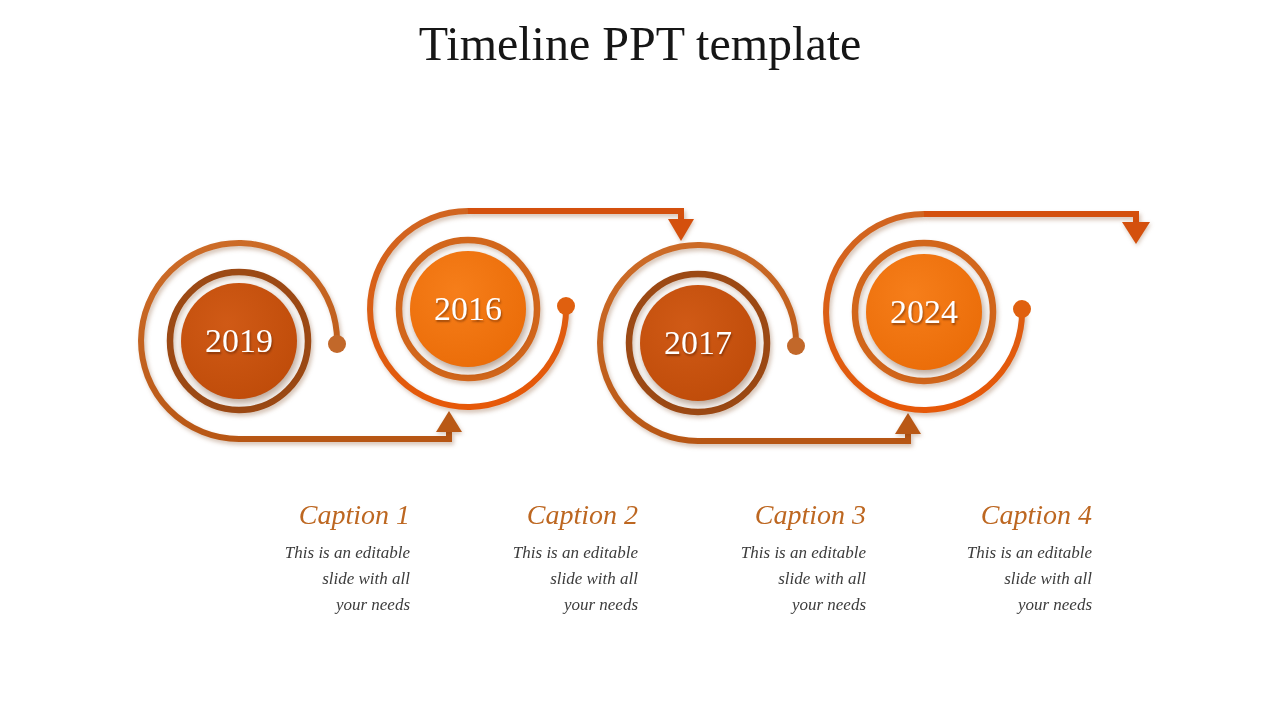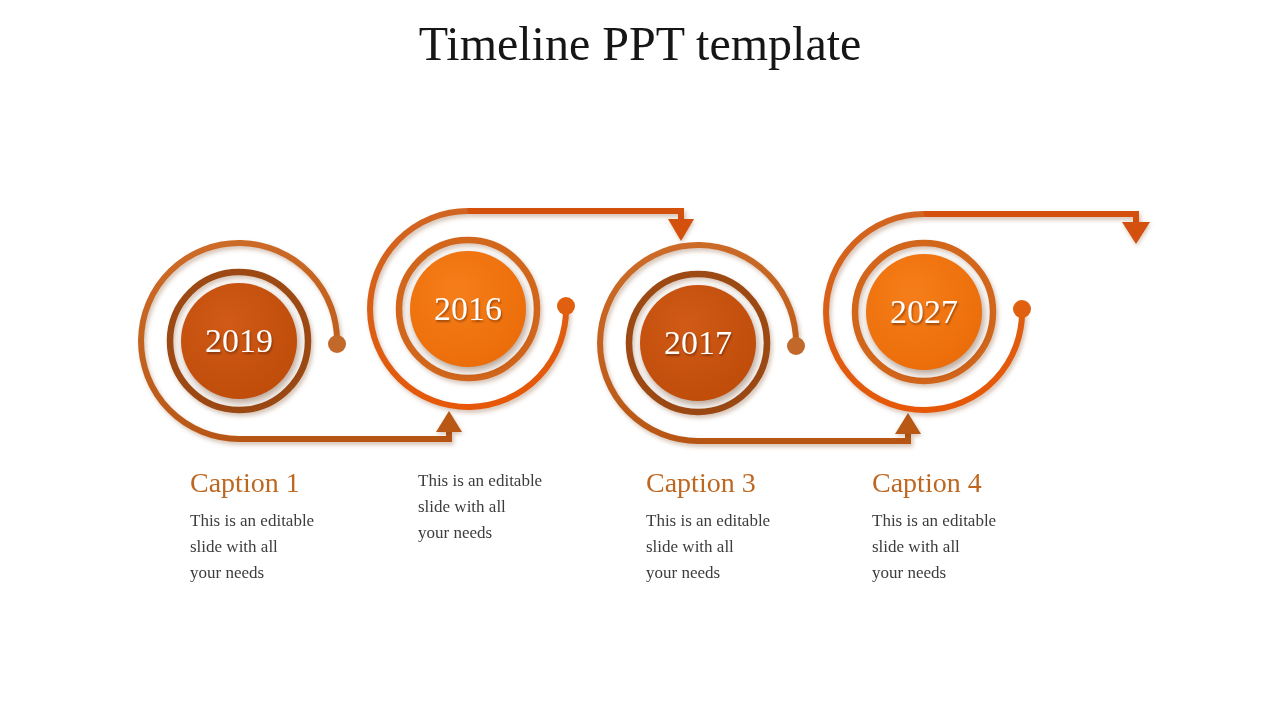--- a/index.html
+++ b/index.html
@@ -35,24 +35,25 @@
     position: absolute;
     transform: translate(-50%, -50%);
     color: #ffffff;
     font-size: 34px;
     text-shadow: 1px 2px 2px rgba(60,20,0,0.45);
     white-space: nowrap;
   }
 
   .caption {
     position: absolute;
-    top: 468px;
+    top: 500px;
     width: 220px;
     transform: translateX(-50%);
-    text-align: left;
+    text-align: right;
+    font-style: italic;
   }
   .caption-title {
     font-size: 28px; line-height: 30px;
     color: #bd6721;
     margin-bottom: 10px;
     white-space: nowrap;
   }
   .caption-line {
     font-size: 17px; line-height: 26px;
     color: #3c3c3c;
@@ -117,29 +118,30 @@
       <polygon class="arrowhead" points="1122,222 1150,222 1136,244" fill="#d4500d"></polygon>
       <circle class="ring" cx="924" cy="312" r="69" stroke="#d2661b"></circle>
       <circle class="nodefill" fill="url(#fillEven)" cx="924" cy="312" r="58"></circle>
       <circle cx="1022" cy="309" r="9" fill="#e0600f"></circle>
     </g>
   </svg>
 
   <div class="year" style="left:239px; top:341px">2019</div>
   <div class="year" style="left:468px; top:309px">2016</div>
   <div class="year" style="left:698px; top:343px">2017</div>
-  <div class="year" style="left:924px; top:312px">2027</div>
+  <div class="year" style="left:924px; top:312px">2024</div>
 
   <div class="caption" style="left:300px">
     <div class="caption-title">Caption 1</div>
     <div class="caption-line">This is an editable</div>
     <div class="caption-line">slide with all</div>
     <div class="caption-line">your needs</div>
   </div>
   <div class="caption" style="left:528px">
+    <div class="caption-title">Caption 2</div>
     <div class="caption-line">This is an editable</div>
     <div class="caption-line">slide with all</div>
     <div class="caption-line">your needs</div>
   </div>
   <div class="caption" style="left:756px">
     <div class="caption-title">Caption 3</div>
     <div class="caption-line">This is an editable</div>
     <div class="caption-line">slide with all</div>
     <div class="caption-line">your needs</div>
   </div>

